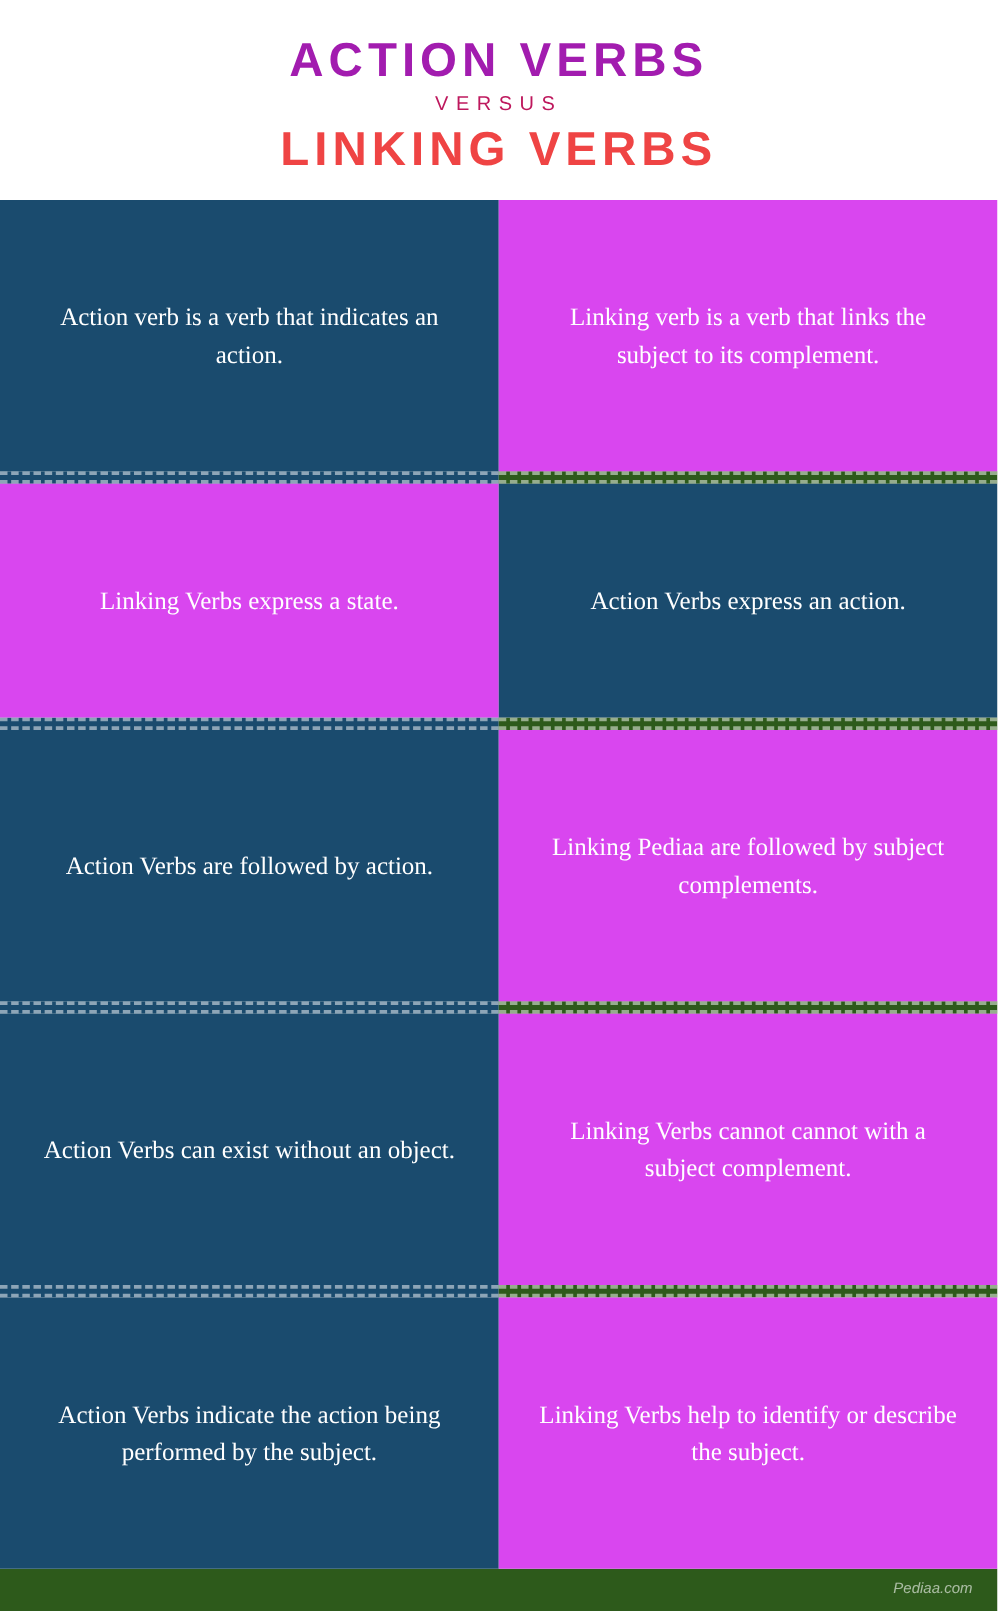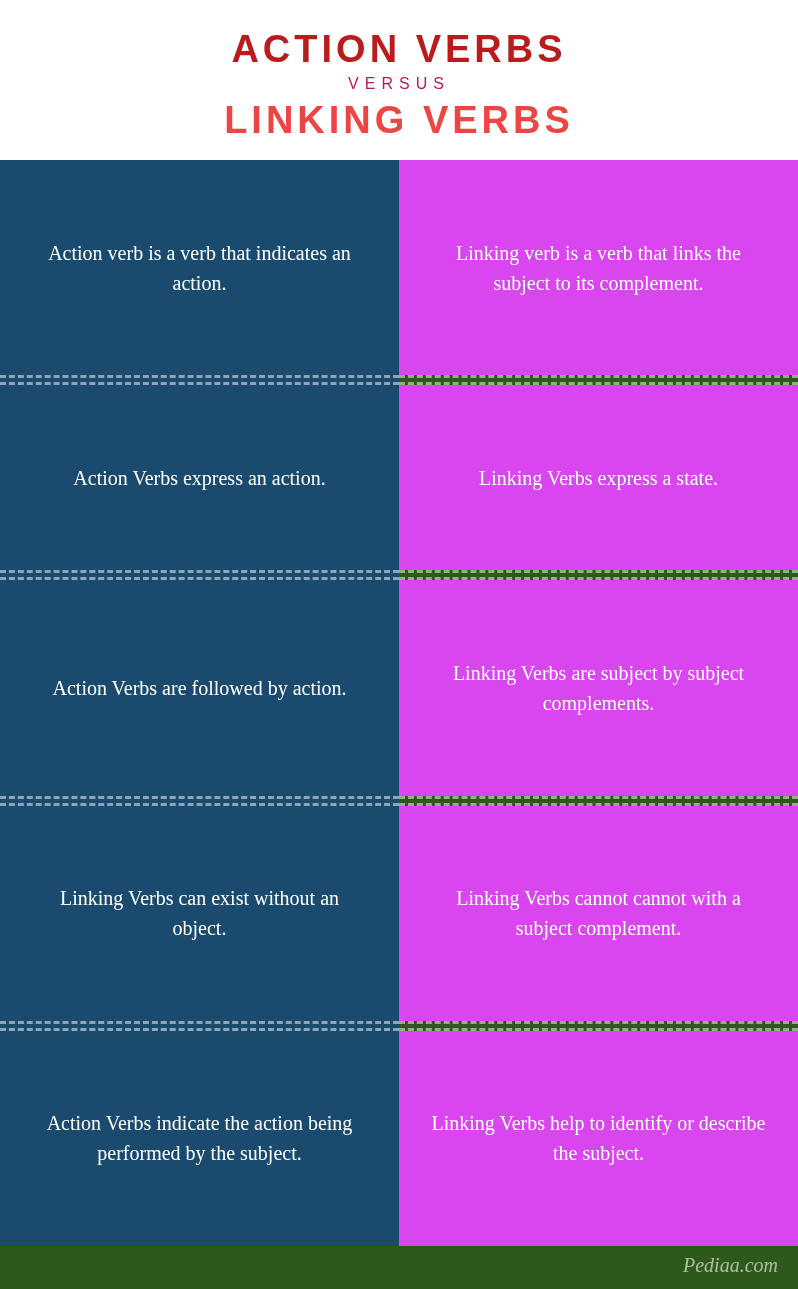--- a/index.html
+++ b/index.html
@@ -21,21 +21,21 @@
     .header {
       width: 100%;
       text-align: center;
       padding: 28px 20px 18px;
       background: #ffffff;
     }
 
     .title-action {
       font-size: 38px;
       font-weight: 900;
-      color: #b91c1c;
+      color: #a21caf;
       letter-spacing: 4px;
       text-transform: uppercase;
       font-family: Arial, sans-serif;
     }
 
     .title-versus {
       font-size: 16px;
       letter-spacing: 6px;
       color: #be185d;
       text-transform: uppercase;
@@ -104,23 +104,23 @@
     }
 
     .divider-cell.linking {
       background-color: #2d5a1b;
     }
 
     .watermark {
       width: 100%;
       text-align: right;
       padding: 8px 20px 12px;
-      font-size: 20px;
+      font-size: 12px;
       color: #555;
-      font-family: Liberation Serif, serif;
+      font-family: Liberation Sans, sans-serif;
       font-style: italic;
       background: #2d5a1b;
       color: rgba(255,255,255,0.6);
     }
   </style>
 </head>
 <body>
 
 <div class="header">
   <div class="title-action">ACTION VERBS</div>
@@ -138,50 +138,50 @@
       <span>Linking verb is a verb that links the subject to its complement.</span>
     </div>
   </div>
 
   <div class="divider-row">
     <div class="divider-cell action"></div>
     <div class="divider-cell linking"></div>
   </div>
 
   <div class="row">
+    <div class="cell linking">
+      <span>Linking Verbs express a state.</span>
+    </div>
     <div class="cell action">
       <span>Action Verbs express an action.</span>
     </div>
-    <div class="cell linking">
-      <span>Linking Verbs express a state.</span>
-    </div>
   </div>
 
   <div class="divider-row">
     <div class="divider-cell action"></div>
     <div class="divider-cell linking"></div>
   </div>
 
   <div class="row">
     <div class="cell action">
       <span>Action Verbs are followed by action.</span>
     </div>
     <div class="cell linking">
-      <span>Linking Verbs are subject by subject complements.</span>
-    </div>
-  </div>
-
-  <div class="divider-row">
-    <div class="divider-cell action"></div>
-    <div class="divider-cell linking"></div>
-  </div>
-
-  <div class="row">
-    <div class="cell action">
-      <span>Linking Verbs can exist without an object.</span>
+      <span>Linking Pediaa are followed by subject complements.</span>
+    </div>
+  </div>
+
+  <div class="divider-row">
+    <div class="divider-cell action"></div>
+    <div class="divider-cell linking"></div>
+  </div>
+
+  <div class="row">
+    <div class="cell action">
+      <span>Action Verbs can exist without an object.</span>
     </div>
     <div class="cell linking">
       <span>Linking Verbs cannot cannot with a subject complement.</span>
     </div>
   </div>
 
   <div class="divider-row">
     <div class="divider-cell action"></div>
     <div class="divider-cell linking"></div>
   </div>

